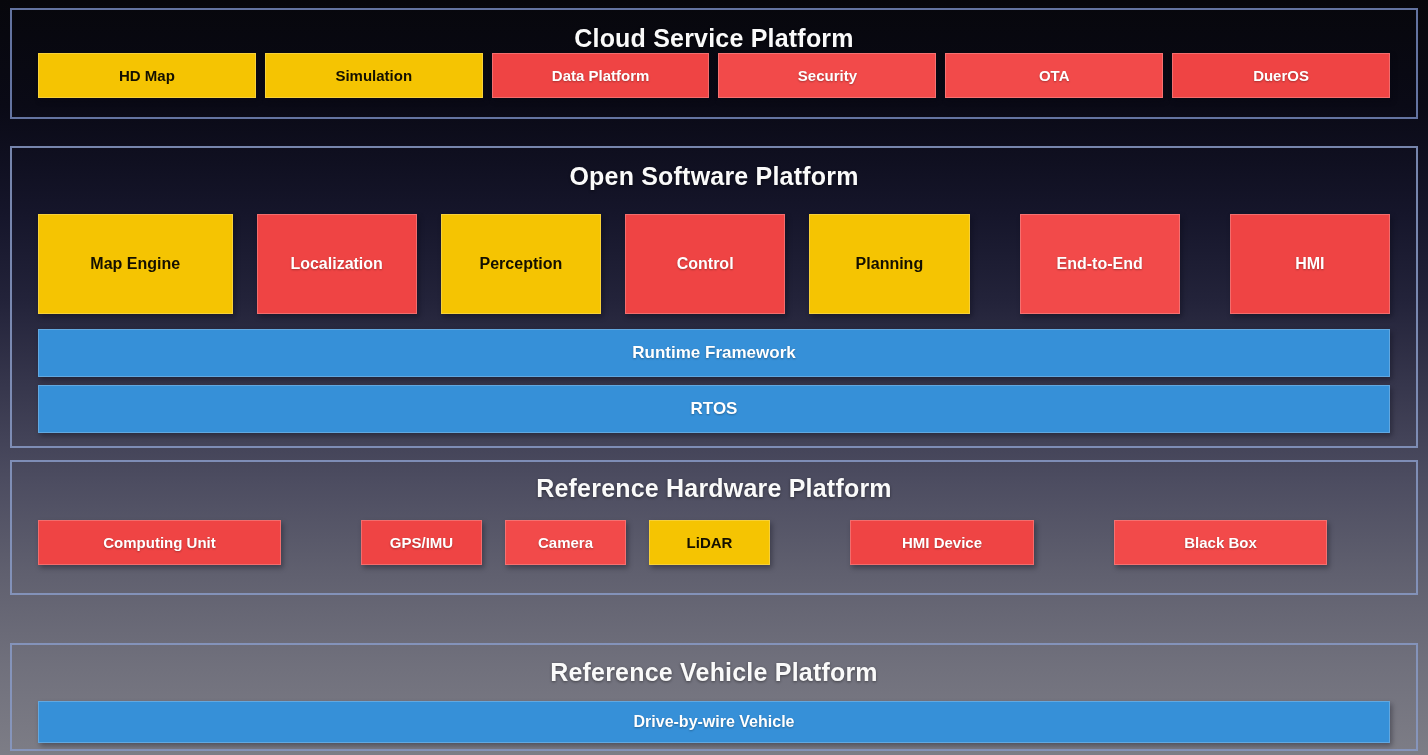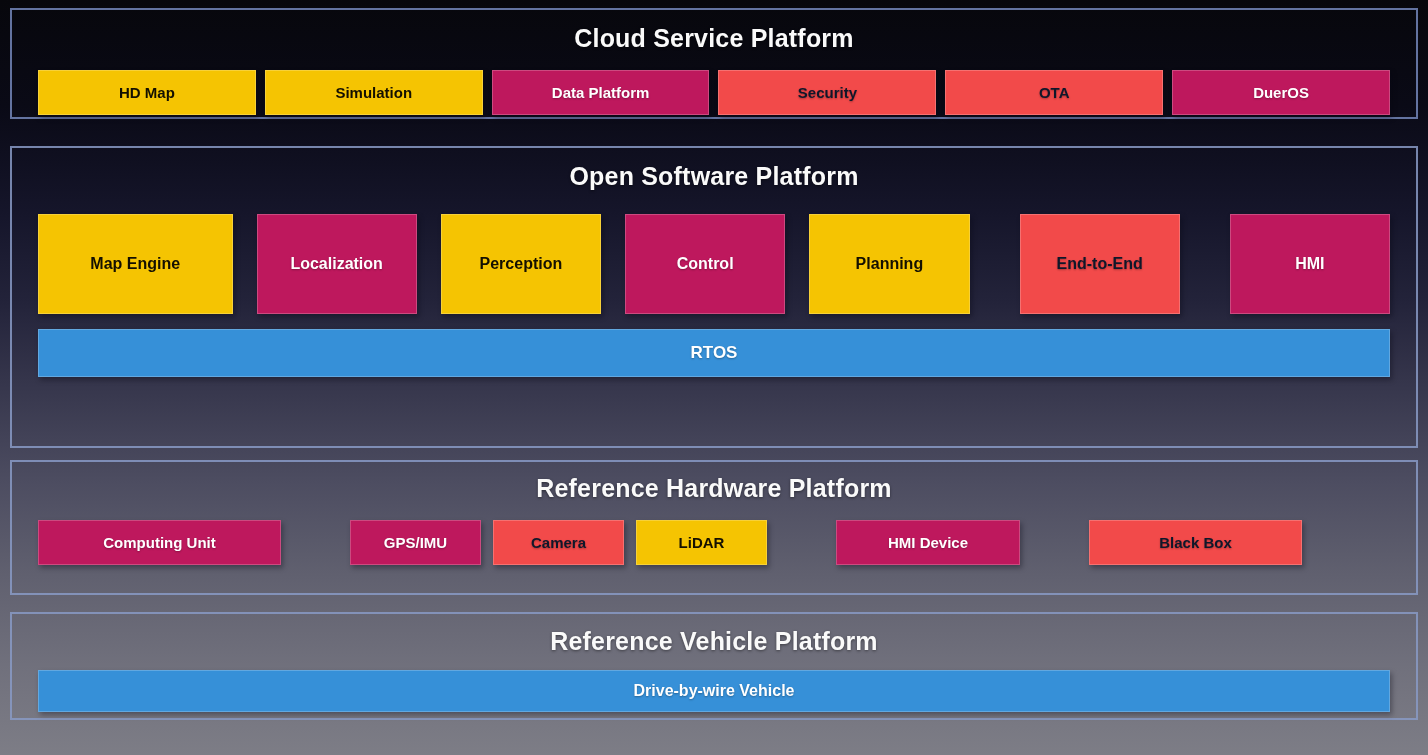--- a/index.html
+++ b/index.html
@@ -24,60 +24,60 @@
     position: absolute;
     left: 10px;
     width: 1408px;
     box-sizing: border-box;
     border: 2px solid rgba(136, 154, 198, 0.85);
     padding: 0 26px;
   }
   .s1 { top: 8px;   height: 111px; border-color: rgba(110, 128, 176, 0.9); }
   .s2 { top: 146px; height: 302px; }
   .s3 { top: 460px; height: 135px; }
-  .s4 { top: 612px; height: 108px; }
+  .s4 { top: 643px; height: 108px; }
 
   .panel h2 {
     margin: 13px 0 0 0;
     text-align: center;
     color: #fafafa;
     font-size: 25px;
     line-height: 30px;
     font-weight: bold;
     letter-spacing: 0.2px;
     text-shadow: 0 1px 3px rgba(0,0,0,0.45);
   }
   .s3 h2 { margin-top: 11px; }
   .s4 h2 { margin-top: 12px; }
 
   .row { display: flex; }
-  .row-cloud { margin-top: 17px; gap: 9px; height: 45px; }
+  .row-cloud { gap: 9px; height: 45px; }
   .row-cloud .box { flex: 1 1 0; }
   .row-sw { margin-top: 23px; gap: 24px; height: 100px; }
-  .row-hw { margin-top: 17px; gap: 12px; height: 45px; }
+  .row-hw { margin-top: 17px; gap: 23px; height: 45px; }
 
   .box {
     display: flex; align-items: center; justify-content: center;
     font-weight: bold; font-size: 15px;
     box-shadow: inset 0 0 0 1px rgba(255,255,255,0.22),
                 2px 3px 5px rgba(5,5,18,0.35);
   }
   .row-sw .box { font-size: 16px; }
   .box[data-color="yellow"] { background: #f5c402; color: #141001; }
-  .box[data-color="blue"]   { background: #be185d; color: #ffffff;
+  .box[data-color="blue"]   { background: #ef4444; color: #ffffff;
                               text-shadow: 0 1px 2px rgba(0,0,0,0.3); }
-  .box[data-color="red"]    { background: #f24a4a; color: #0f172a;
+  .box[data-color="red"]    { background: #f24a4a; color: #ffffff;
                               text-shadow: 0 1px 2px rgba(0,0,0,0.3); }
 
   
   .w-me { width: 210px; } .w-sw { width: 173px; }
   .ml-lg { margin-left: 26px; } 
 
   
-  .w-cu { width: 243px; } .w-sensor { width: 131px; }
+  .w-cu { width: 243px; } .w-sensor { width: 121px; }
   .w-hmid { width: 184px; } .w-bb { width: 213px; }
   .ml-hw { margin-left: 57px; } 
 
   .bar {
     height: 48px; margin-top: 15px;
     display: flex; align-items: center; justify-content: center;
     font-weight: bold; font-size: 17px;
   }
   .bar + .bar { margin-top: 8px; }
   .bar[data-color="blue"] {
@@ -136,20 +136,23 @@
         <span>Planning</span>
       </div>
       <div class="box w-sw ml-lg" data-color="red">
         <span>End-to-End</span>
       </div>
       <div class="box w-sw ml-lg" data-color="blue">
         <span>HMI</span>
       </div>
     </div>
     <div class="bar" data-color="blue">
+      <span>Runtime Framework</span>
+    </div>
+    <div class="bar" data-color="blue">
       <span>RTOS</span>
     </div>
   </section>
 
   <section class="panel s3">
     <h2>Reference Hardware Platform</h2>
     <div class="row row-hw">
       <div class="box w-cu" data-color="blue">
         <span>Computing Unit</span>
       </div>

